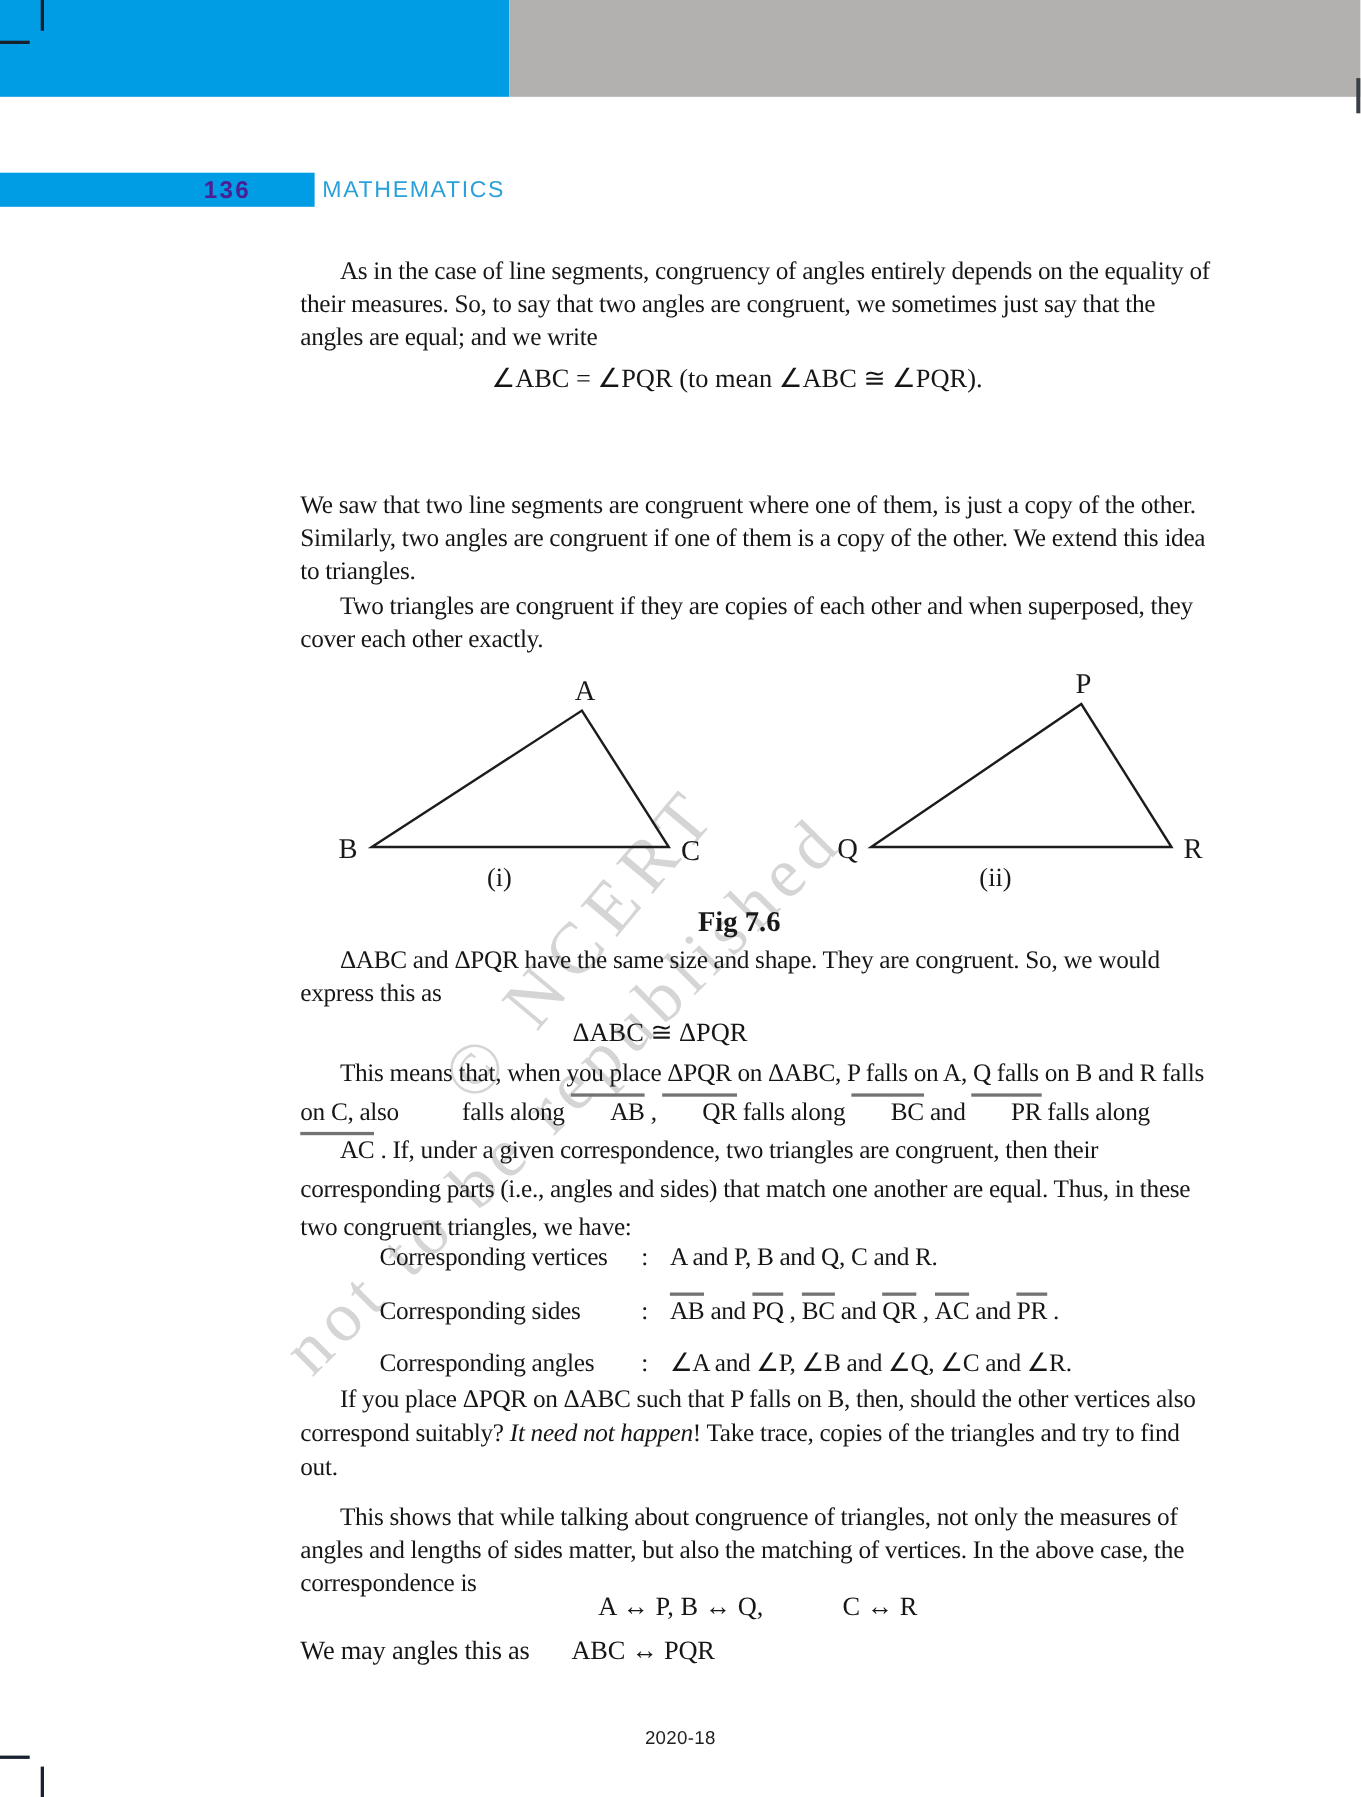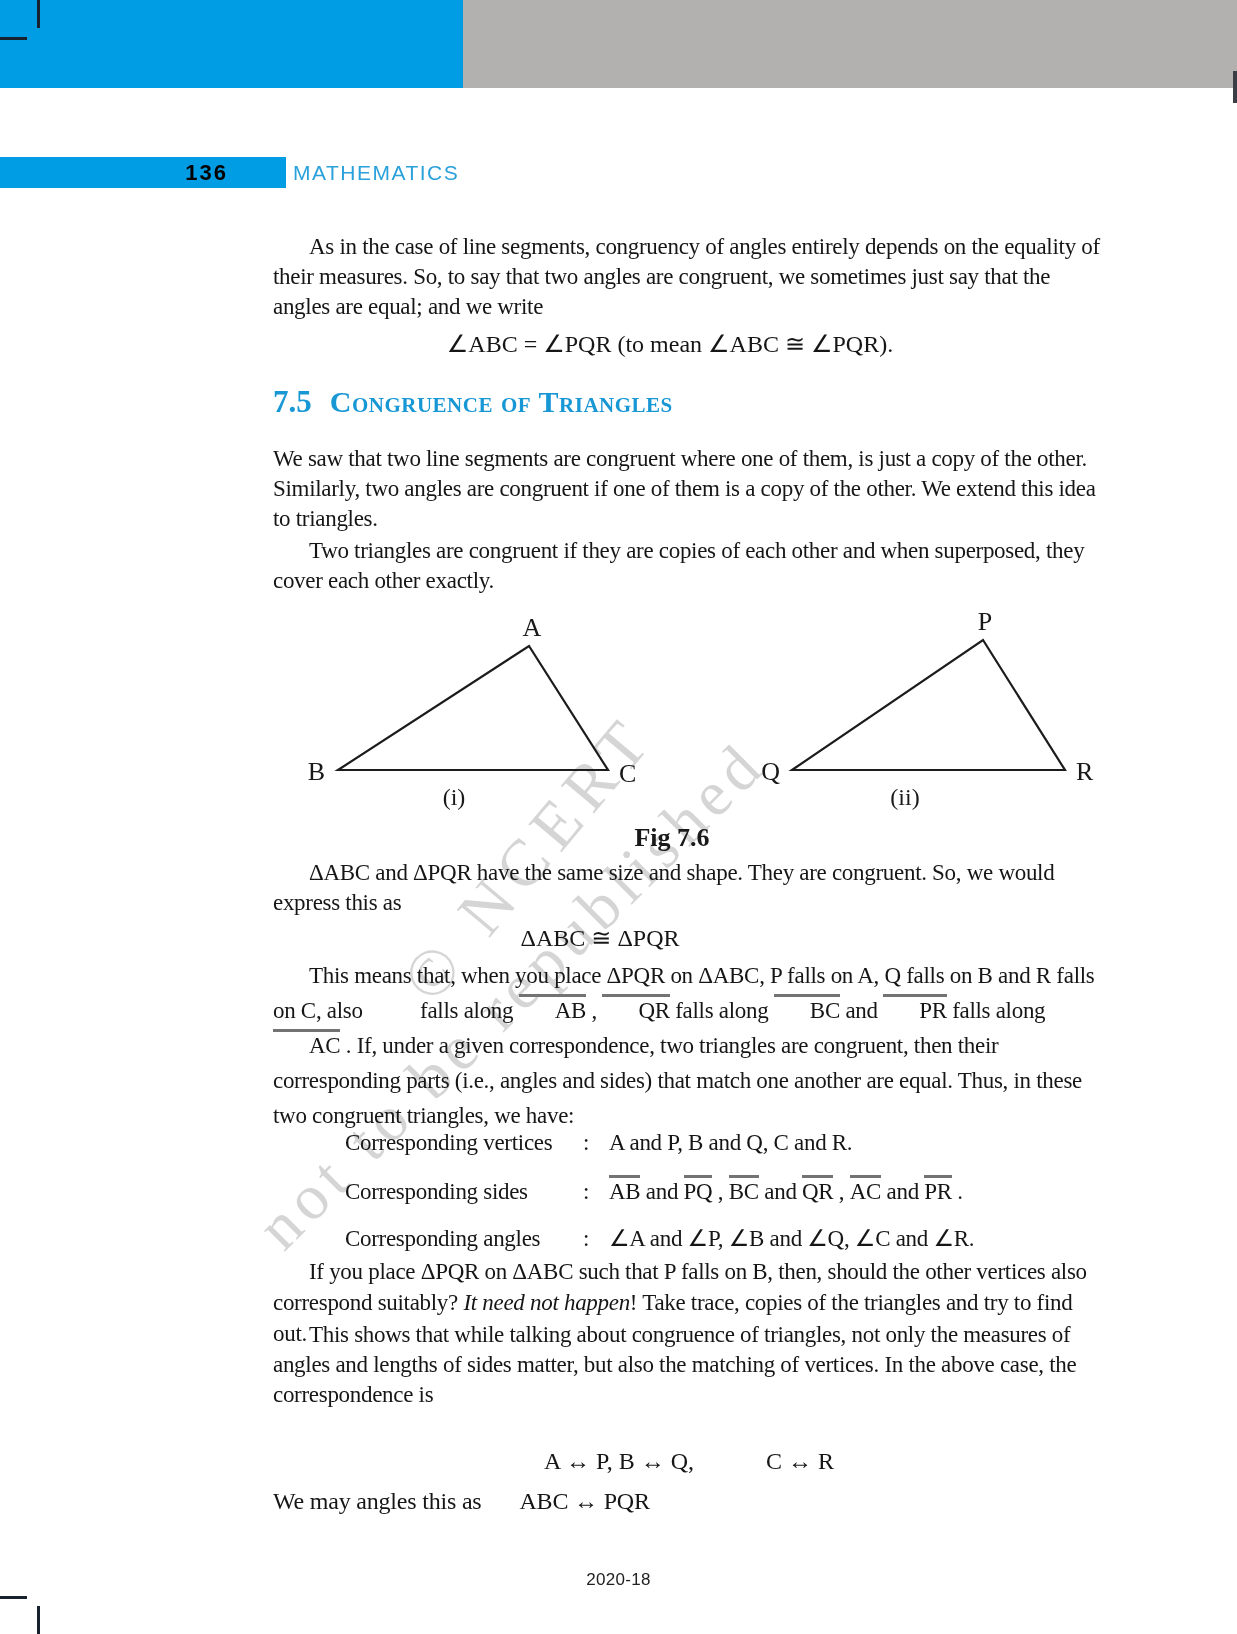--- a/index.html
+++ b/index.html
@@ -11,21 +11,21 @@
   
   .cmark{position:absolute;background:#18222e;z-index:3;}
   #cm-tl-v{left:37px;top:0;width:3px;height:28px;}
   #cm-tl-h{left:0;top:37px;width:27px;height:3px;}
   #cm-r-v{left:1233px;top:71px;width:4px;height:32px;background:#3a3f45;}
   #cm-bl-h{left:0;top:1596px;width:27px;height:3px;}
   #cm-bl-v{left:37px;top:1606px;width:3px;height:28px;}
   
   .pagenum-box{position:absolute;left:0;top:157px;width:286px;height:31px;background:#009ce4;
         display:flex;align-items:center;justify-content:flex-end;padding-right:58px;box-sizing:border-box;z-index:2;}
-  .pagenum-box span{color:#000000;font-family:"Liberation Sans",sans-serif;font-weight:bold;
+  .pagenum-box span{color:#4c1d95;font-family:"Liberation Sans",sans-serif;font-weight:bold;
         font-size:22px;letter-spacing:2px;}
   .subject{position:absolute;left:293px;top:157px;height:31px;line-height:31px;color:#2aa1da;
         font-family:"Liberation Sans",sans-serif;font-size:21px;letter-spacing:1.5px;z-index:2;}
   
   .wm{position:absolute;font-family:"Liberation Serif",serif;color:#c7c7c7;opacity:.75;
       white-space:nowrap;z-index:0;transform-origin:left bottom;}
   #wm1{left:445px;top:940px;font-size:66px;letter-spacing:10px;transform:rotate(-50deg);}
   #wm2{left:295px;top:1190px;font-size:64px;letter-spacing:7px;transform:rotate(-45deg);}
   
   .col{position:absolute;left:273px;top:0;width:832px;height:1634px;z-index:2;}
@@ -45,21 +45,21 @@
   #figure .fig-caption{font-weight:bold;}
   #figure .fig-sub{font-size:24px;}
   #p4{top:858px;}
   #eq2{top:924px;padding-right:178px;}
   #p5{top:958px;line-height:35px;}
   .list{position:absolute;left:72px;top:1128px;width:760px;}
   .lrow{margin-bottom:17px;font-size:23px;line-height:30px;letter-spacing:-0.3px;}
   .rlabel{display:inline-block;width:238px;}
   .rcolon{display:inline-block;width:26px;}
   #p6{top:1256px;line-height:31px;}
-  #p7{top:1320px;}
+  #p7{top:1364px;}
   #eq3{top:1448px;}
   #writeline{position:absolute;left:0;top:1488px;font-size:24px;letter-spacing:-0.2px;}
   
   .ovl{display:inline-block;border-top:3px solid #737373;padding-top:2px;line-height:1;}
   .i{font-style:italic;margin-top:32px;}
   .gap{display:inline-block;width:52px;}
   .gap2{display:inline-block;width:72px;}
   .gap3{display:inline-block;width:38px;}
   .footer{position:absolute;left:0;right:0;top:1570px;text-align:center;z-index:2;
         font-family:"Liberation Sans",sans-serif;font-size:17px;color:#222;letter-spacing:0.3px;}
@@ -85,23 +85,20 @@
 
   <div class="wm" id="wm1">© NCERT</div>
   <div class="wm" id="wm2">not to be republished</div>
 
   <div class="col">
 
     <p class="para indent" id="p1">As in the case of line segments, congruency of angles entirely depends on the equality of their measures. So, to say that two angles are congruent, we sometimes just say that the angles are equal; and we write</p>
 
     <div class="eq" id="eq1">∠ABC = ∠PQR  (to mean ∠ABC ≅ ∠PQR).</div>
 
-    <h2 class="heading">
-      <span class="hnum">7.5</span><span class="htitle">Congruence of Triangles</span>
-    </h2>
 
     <p class="para" id="p2">We saw that two line segments are congruent where one of them, is just a copy of the other. Similarly, two angles are congruent if one of them is a copy of the other. We extend this idea to triangles.</p>
 
     <p class="para indent" id="p3">Two triangles are congruent if they are copies of each other and when superposed, they cover each other exactly.</p>
 
     <svg id="figure" width="832" height="258" viewBox="0 0 832 258">
       <g>
         <polygon points="65,174 256,50 335,174" fill="none" stroke="#1c1c1c" stroke-width="2.2"></polygon>
         <text x="259" y="40" text-anchor="middle">A</text>
         <text x="52" y="184" text-anchor="end">B</text>

